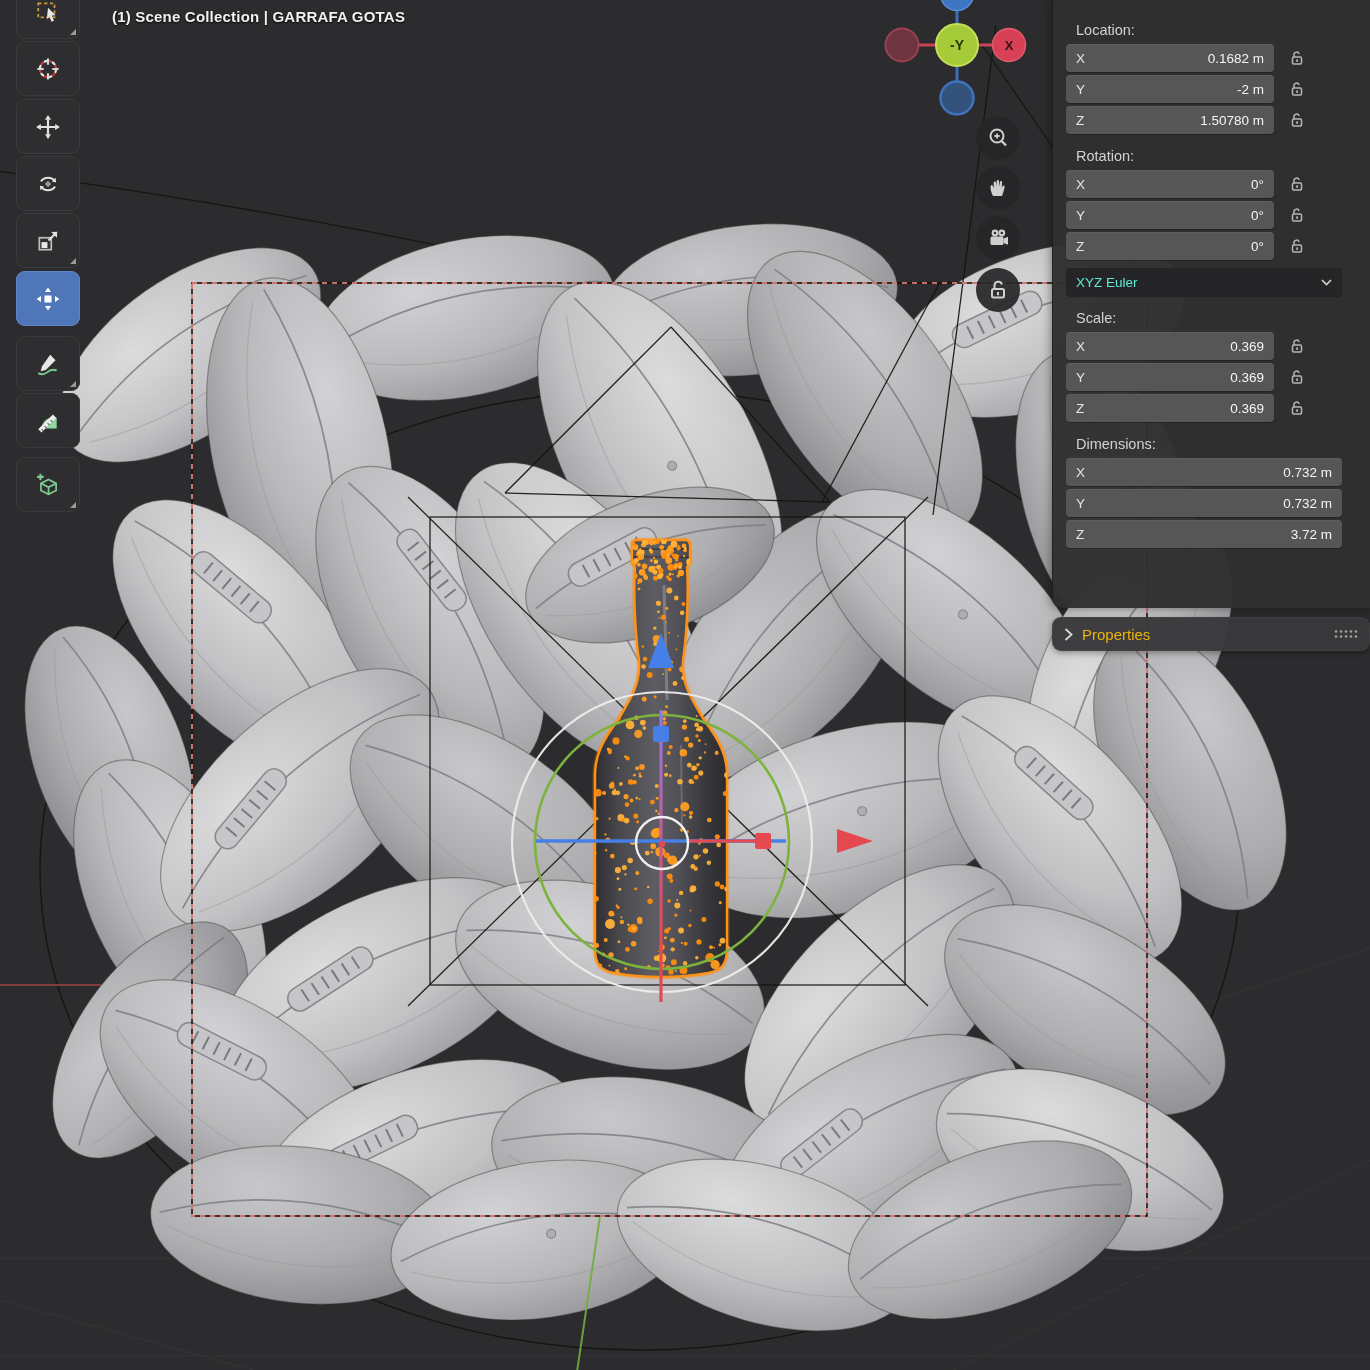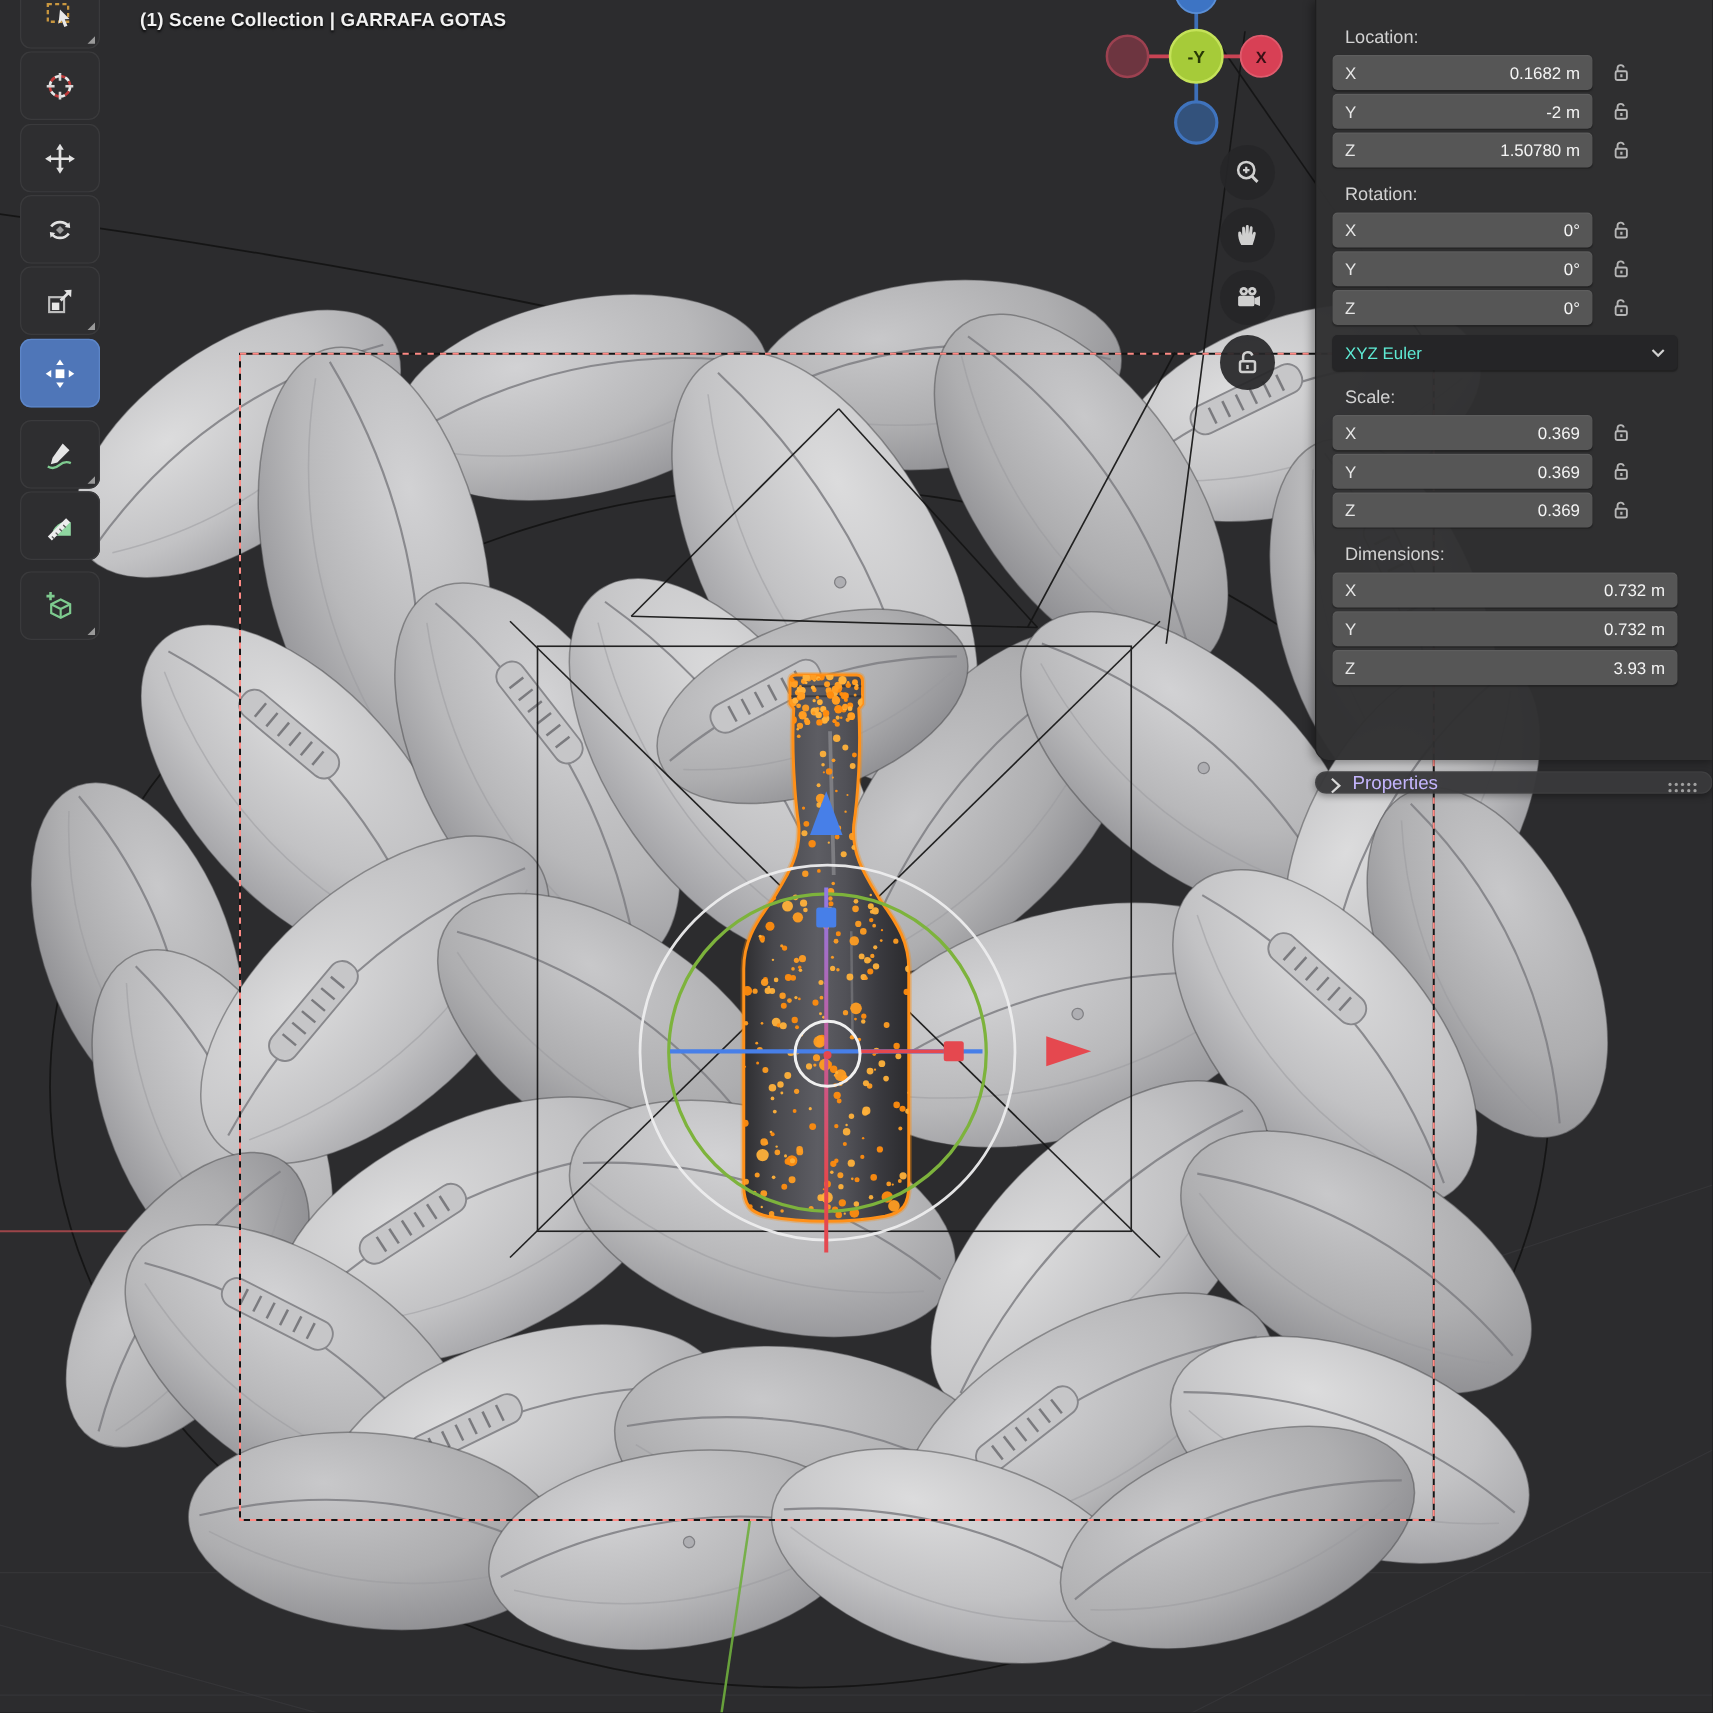--- a/index.html
+++ b/index.html
@@ -61,24 +61,24 @@
   .field .ax{color:#e6e6e6;}
   .field.dim{width:276px;}
   .lock-btn{margin-left:16px;background:none;border:none;padding:0;cursor:pointer;line-height:0;}
   .dropdown{
     margin:8px 0 0 14px;width:276px;height:28px;background:#252527;border-radius:4px;
     display:flex;justify-content:space-between;align-items:center;padding:0 10px;
     font-size:13.5px;color:#5eead4;cursor:pointer;
     box-shadow:0 1px 1px rgba(0,0,0,.3);
   }
   .props-bar{
-    position:absolute;left:1052px;top:617px;width:318px;height:18px;z-index:28;
+    position:absolute;left:1052px;top:617px;width:318px;height:34px;z-index:28;
     background:rgba(57,57,59,.97);border-radius:9px;border:none;
-    display:flex;align-items:flex-end;gap:9px;padding:0 12px;cursor:pointer;
-    color:#c4b5fd;font-size:15px;
+    display:flex;align-items:center;gap:9px;padding:0 12px;cursor:pointer;
+    color:#eab308;font-size:15px;
     box-shadow:0 2px 6px rgba(0,0,0,.35), inset 0 0 0 1px rgba(255,255,255,.04);
   }
   .props-bar .spacer{flex:1;}
 </style>
 </head>
 <body>
 
 <div class="stage">
 
   <svg id="scene" width="1370" height="1370" viewBox="0 0 1370 1370">
@@ -1115,21 +1115,21 @@
     </div>
     <div class="f-row">
       <div class="field dim">
         <span class="ax">Y</span>
         <span>0.732 m</span>
       </div>
     </div>
     <div class="f-row">
       <div class="field dim">
         <span class="ax">Z</span>
-        <span>3.93 m</span>
+        <span>3.72 m</span>
       </div>
     </div>
   </div>
 
   <button class="props-bar">
     <svg width="9" height="13" viewBox="0 0 9 13">
       <polyline points="1.5,1 7.5,6.5 1.5,12" fill="none" stroke="#d8d8d8" stroke-width="1.8"></polyline>
     </svg>
     <span>Properties</span>
     <span class="spacer"></span>

